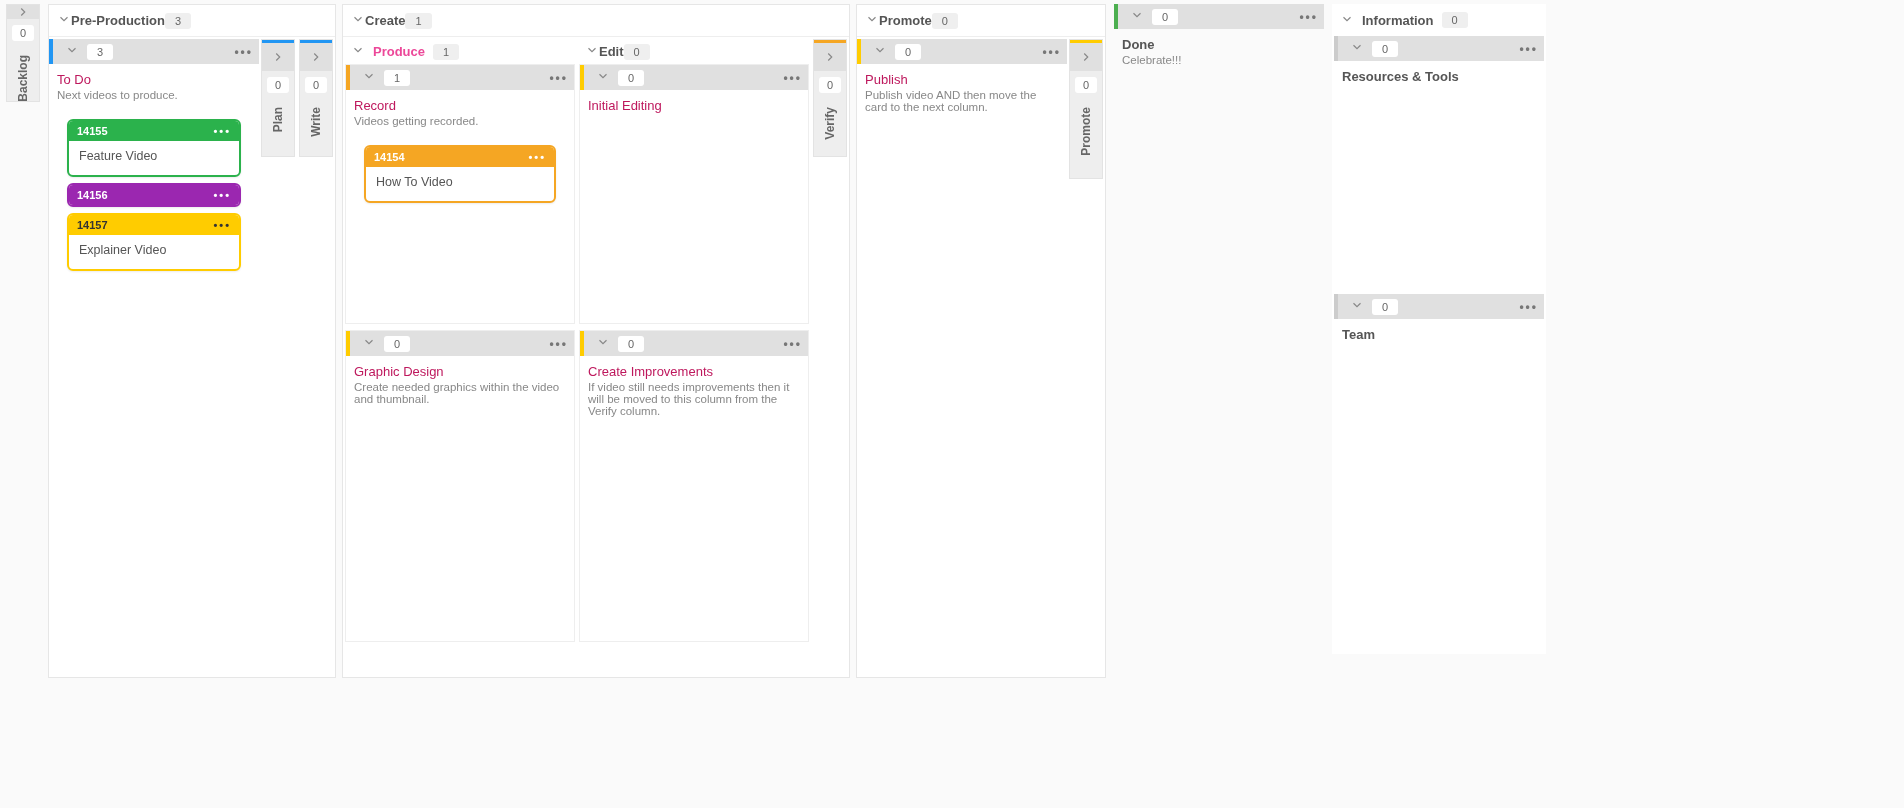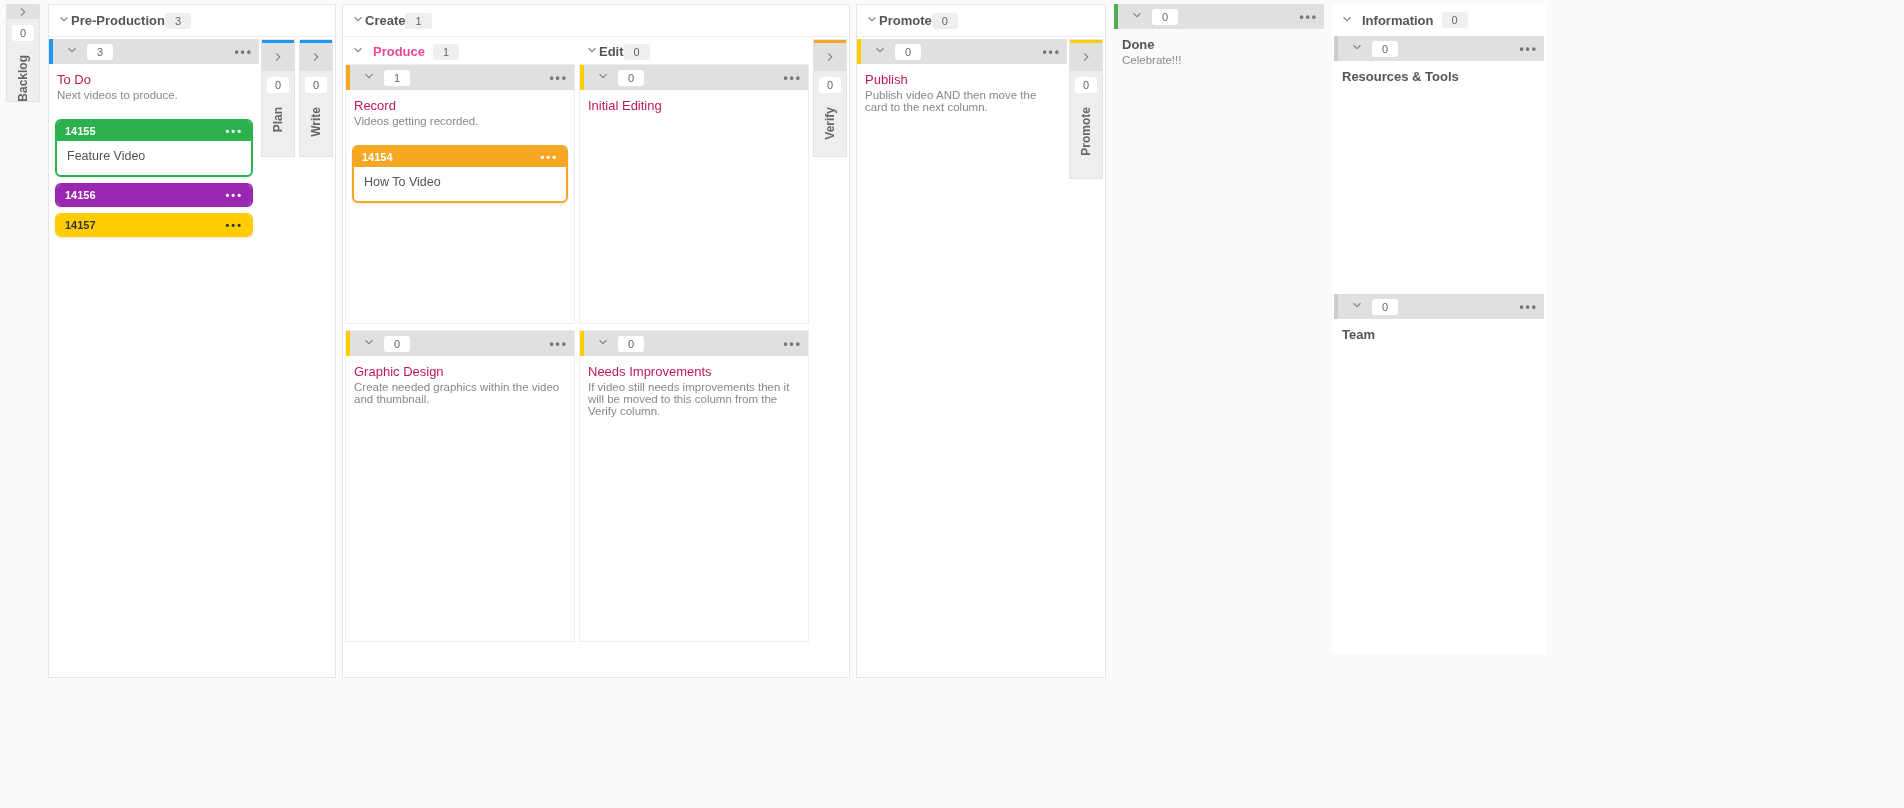--- a/index.html
+++ b/index.html
@@ -29,21 +29,21 @@
 
   .laneset { display:flex; flex-direction:column; gap:6px; margin:0 2px; }
   .lane { width:230px; min-height:312px; border:1px solid #eee; display:flex; flex-direction:column; }
   .lane .lhead { display:flex; align-items:center; gap:8px; padding:4px 6px; background:#e0e0e0; position:relative; }
   .lane .lhead .stripe4 { width:4px; align-self:stretch; margin:-4px 4px -4px -6px; }
   .lane .lhead .more { margin-left:auto; letter-spacing:2px; cursor:pointer; color:#777; font-weight:700; }
   .lane .ltitle { font-weight:400; color:#be185d; font-size:13px; padding:8px 8px 2px 8px; }
   .lane .ldesc  { color:#888; font-size:11.5px; padding:0 8px 8px 8px; }
   .lane .cards  { padding:4px 6px; flex:1; }
 
-  .card { border:2px solid; border-radius:6px; margin:6px 0; overflow:hidden; box-shadow:0 1px 2px rgba(0,0,0,0.08); background:#fff; cursor:grab; }
+  .card { border:2px solid; border-radius:6px; margin:6px 12px; overflow:hidden; box-shadow:0 1px 2px rgba(0,0,0,0.08); background:#fff; cursor:grab; }
   .card .chead { display:flex; align-items:center; justify-content:space-between; padding:4px 8px; font-size:11px; font-weight:700; color:#fff; }
   .card .chead .more { letter-spacing:2px; color:#fff; cursor:pointer; }
   .card .cbody { padding:8px 10px 12px 10px; color:#555; font-size:12.5px; }
 
   .wbadge { background:#fff; color:#666; padding:2px 10px; border-radius:3px; font-size:11px; }
   .expand svg { width:14px; height:14px; stroke:#888; stroke-width:2; fill:none; }
 
   .no-border-group { border:0; }
 
   .stack-right { display:flex; flex-direction:column; gap:8px; }
@@ -100,20 +100,21 @@
             <div class="chead" style="background:#9b27b0;">
               <span>14156</span>
               <span class="more">•••</span>
             </div>
           </div>
           <div class="card" style="border-color:#ffcc00;">
             <div class="chead" style="background:#ffcc00;">
               <span style="color:#333">14157</span>
               <span class="more" style="color:#333">•••</span>
             </div>
+            <div class="cbody">Explainer Video</div>
           </div>
         </div>
       </div>
 
       <div class="vcol" style="height:118px;">
         <div class="vstripe" style="background:#2196f3;"></div>
         <div class="vchev">
             <svg viewBox="0 0 24 24">
               <polyline points="9 6 15 12 9 18"></polyline>
             </svg>
@@ -212,21 +213,21 @@
           </div>
           <div class="lane">
             <div class="lhead">
               <div class="stripe4" style="background:#ffcc00;"></div>
               <span class="expand"><svg class="chev" viewBox="0 0 24 24">
                     <polyline points="6 9 12 15 18 9"></polyline>
                   </svg></span>
               <span class="wbadge">0</span>
               <span class="more">•••</span>
             </div>
-            <div class="ltitle">Needs Improvements</div>
+            <div class="ltitle">Create Improvements</div>
             <div class="ldesc">If video still needs improvements then it will be moved to this column from the Verify column.</div>
           </div>
         </div>
       </div>
 
       <div class="vcol" style="height:118px;">
         <div class="vstripe" style="background:#f5a623;"></div>
         <div class="vchev">
             <svg viewBox="0 0 24 24">
               <polyline points="9 6 15 12 9 18"></polyline>

